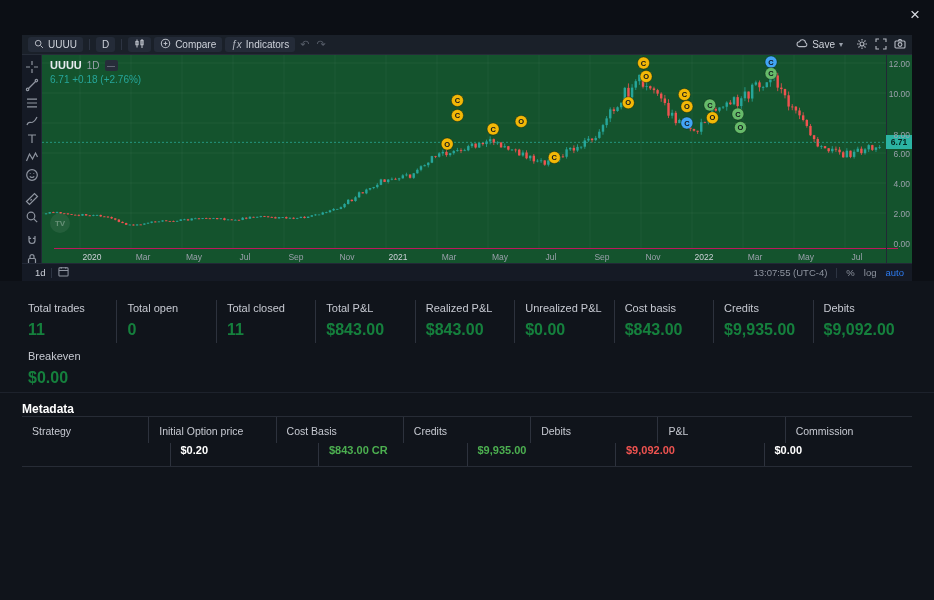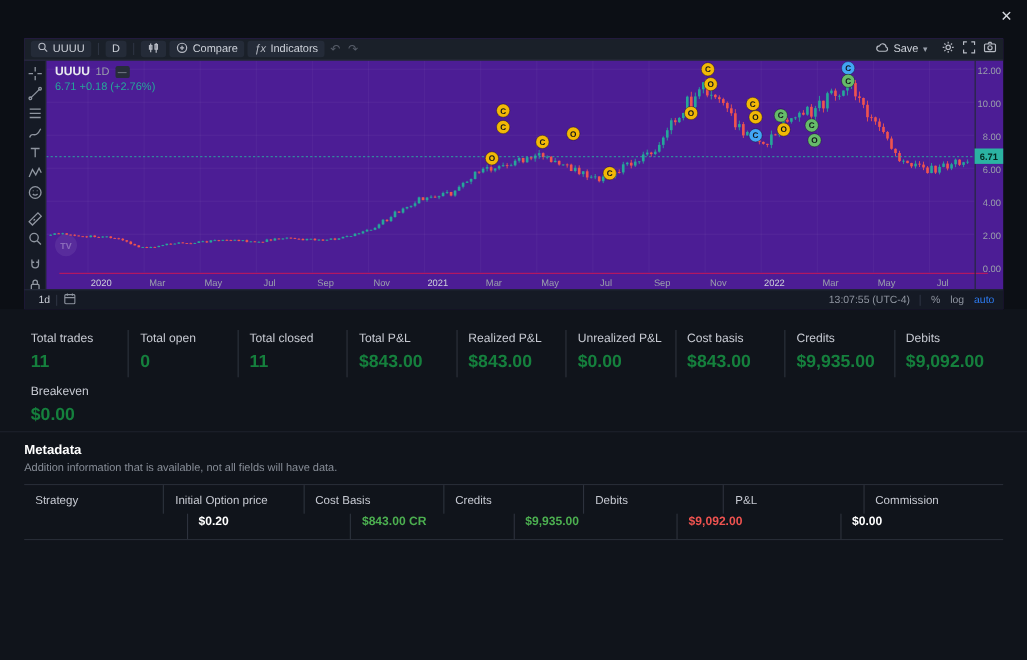--- a/index.html
+++ b/index.html
@@ -4,21 +4,21 @@
 <style>
   *{box-sizing:border-box;margin:0;padding:0;}
   html,body{width:934px;height:600px;}
   body{background:#0c0f15;font-family:"Liberation Sans",sans-serif;color:#d1d4dc;position:relative;overflow:hidden;}
 
   .content-bg{position:absolute;left:0;top:281px;right:0;bottom:0;background:#10141b;}
 
   .close-btn{position:absolute;top:3px;right:8px;font-size:17px;color:#d7dae0;cursor:pointer;padding:2px 6px;z-index:9;}
 
   
-  .chart-panel{position:absolute;left:22px;top:35px;width:890px;height:246px;background:#4c1d95;z-index:1;}
+  .chart-panel{position:absolute;left:22px;top:35px;width:890px;height:246px;background:#14532d;z-index:1;}
 
   .tv-toolbar{position:absolute;left:0;top:0;right:0;height:20px;background:#1a2029;border-bottom:1px solid #262c38;display:flex;align-items:center;padding:0 6px;gap:3px;font-size:10px;color:#ced2da;z-index:5;}
   .tv-btn{display:flex;align-items:center;gap:4px;padding:0 6px;height:15px;border-radius:3px;background:#242b38;cursor:pointer;white-space:nowrap;}
   .tv-btn.plain{background:transparent;}
   .tv-sep{width:1px;height:11px;background:#2d3442;margin:0 3px;}
   .tv-right{margin-left:auto;display:flex;align-items:center;gap:7px;}
   .tv-toolbar svg{stroke:#b6bac3;fill:none;stroke-width:1.1;}
   .arrow-btn{color:#575d69;font-size:11px;padding:0 2px;cursor:pointer;}
   .fx{font-style:italic;color:#b6bac3;font-size:10px;}
   .caret{font-size:8px;color:#9aa0ab;}
@@ -741,21 +741,21 @@
         <span class="mini">—</span>
       </div>
       <div class="legend-row2">6.71 +0.18 (+2.76%)</div>
     </div>
   </div>
 
   <div class="price-axis" id="price-axis">
     <div class="price-tag" id="price-tag" style="top: 80.35px; margin-left: 40px;">6.71</div>
   <span class="ax-lbl" style="top: 4px;">12.00</span>
       <span class="ax-lbl" style="top: 34px;">10.00</span>
-      <span class="ax-lbl" style="top: 64px;">8.00</span>
+      <span class="ax-lbl" style="top: 75px;">8.00</span>
       <span class="ax-lbl" style="top: 94px;">6.00</span>
       <span class="ax-lbl" style="top: 124px;">4.00</span>
       <span class="ax-lbl" style="top: 154px;">2.00</span>
       <span class="ax-lbl" style="top: 184px;">0.00</span>
     </div>
 
   <div class="time-axis" id="time-axis">
       <span class="tx-lbl yr" style="left: 38px;">2020</span>
       <span class="tx-lbl" style="left: 89px;">Mar</span>
       <span class="tx-lbl" style="left: 140px;">May</span>
@@ -833,21 +833,20 @@
   <div class="stat">
     <div class="lbl">Debits</div>
     <div class="val">$9,092.00</div>
   </div>
 </div>
 
 <div class="section-divider"></div>
 
 <div class="metadata">
   <div class="md-title">Metadata</div>
-  <div class="md-caption">Addition information that is available, not all fields will have data.</div>
   <div class="md-table">
     <div class="md-row hdr">
       <div class="cell">Strategy</div>
       <div class="cell">Initial Option price</div>
       <div class="cell">Cost Basis</div>
       <div class="cell">Credits</div>
       <div class="cell">Debits</div>
       <div class="cell">P&amp;L</div>
       <div class="cell">Commission</div>
     </div>

